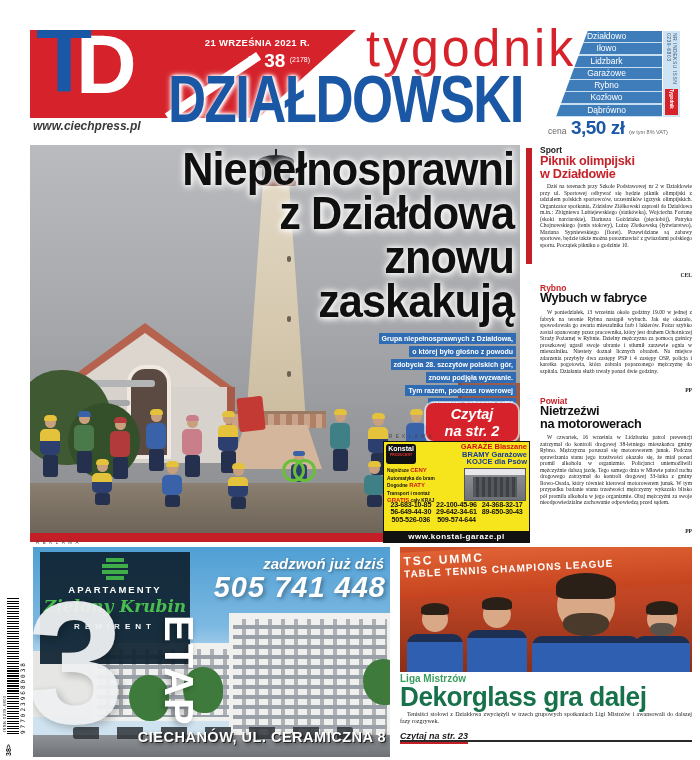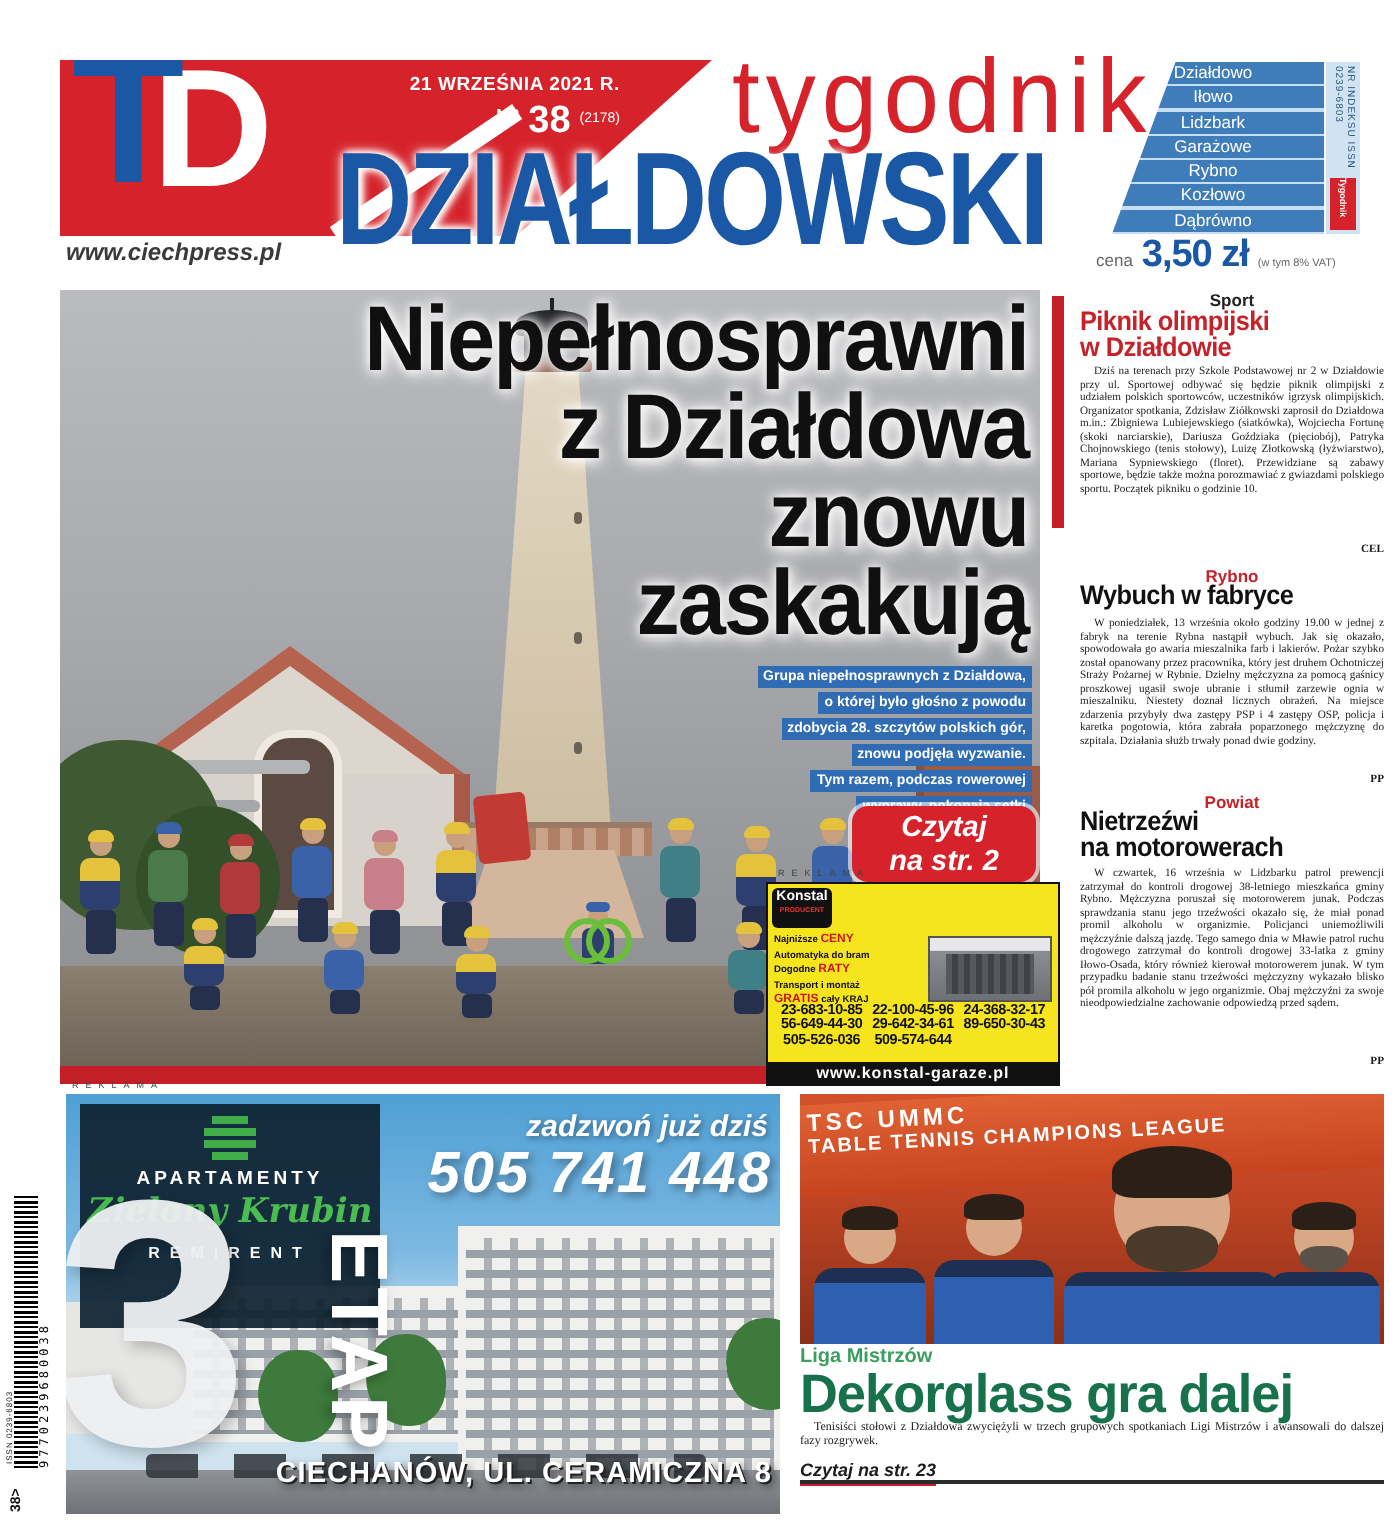--- a/index.html
+++ b/index.html
@@ -102,21 +102,21 @@
   .standfirst span{display:inline-block;background:#2f6cb3;color:#fff;font-size:7px;font-weight:bold;
                    padding:1px 3px;margin-bottom:0;}
   .readmore{right:2px;top:258px;width:92px;height:38px;background:#d6232b;border-radius:8px;z-index:5;
             color:#fff;font-style:italic;font-weight:900;font-size:14.5px;text-align:center;line-height:1.2;
             padding-top:3px;box-sizing:border-box;box-shadow:0 0 0 2px rgba(255,255,255,.6);}
   .reklama{font-size:4.5px;letter-spacing:3.5px;color:#444;z-index:6;}
   .rk1{left:389px;top:434px;} .rk2{left:36px;top:540px;}
 
   
   .vrule{left:526px;top:148px;width:6px;height:116px;background:#c41f26;z-index:2;}
-  .sb-kicker{left:540px;width:152px;font-size:8.5px;font-weight:bold;color:#222;text-align:center;}
+  .sb-kicker{left:540px;width:152px;font-size:8.5px;font-weight:bold;color:#222;}
   .sb-kicker.red{color:#c6222a;}
   .sb-title{left:540px;width:158px;font-size:13.5px;font-weight:900;line-height:.95;color:#111;
             transform:scaleX(.94);transform-origin:left top;letter-spacing:-.3px;}
   .sb-title.red{color:#c6222a;}
   .sb-body{left:540px;width:152px;font-family:"Liberation Serif",serif;font-size:5.6px;line-height:6.5px;
            color:#1c1c1c;text-align:justify;overflow:hidden;text-indent:7px;}
   .sb-sig{position:absolute;right:0;bottom:0;background:#fff;font-weight:bold;font-size:5.6px;padding-left:4px;}
 
   
   .gad{left:383px;top:441px;width:147px;height:102px;background:#f6e41d;border:1.5px solid #111;
@@ -439,20 +439,25 @@
     <span>W czwartek, 16 września w Lidzbarku patrol prewencji zatrzymał do kontroli drogowej 38-letniego mieszkańca gminy Rybno. Mężczyzna poruszał się motorowerem junak. Podczas sprawdzania stanu jego trzeźwości okazało się, że miał ponad promil alkoholu w organizmie. Policjanci uniemożliwili mężczyźnie dalszą jazdę. Tego samego dnia w Mławie patrol ruchu drogowego zatrzymał do kontroli drogowej 33-latka z gminy Iłowo-Osada, który również kierował motorowerem junak. W tym przypadku badanie stanu trzeźwości mężczyzny wykazało blisko pół promila alkoholu w jego organizmie. Obaj mężczyźni za swoje nieodpowiedzialne zachowanie odpowiedzą przed sądem.</span>
     <span class="sb-sig">PP</span>
   </div>
 
   <div class="abs gad">
     <div class="gad-head">
       <div class="gad-logo">
         <span class="k">Konstal</span>
         <span class="p">PRODUCENT</span>
       </div>
+      <div class="gad-prod">
+        <div class="l1">GARAŻE Blaszane</div>
+        <div class="l2">BRAMY Garażowe</div>
+        <div class="l3">KOJCE dla Psów</div>
+      </div>
     </div>
     <div class="gad-mid">
       <div class="gad-feat">
         <div><span>Najniższe </span><span class="acc">CENY</span><span></span></div>
         <div><span>Automatyka do bram</span><span class="acc"></span><span></span></div>
         <div><span>Dogodne </span><span class="acc">RATY</span><span></span></div>
         <div><span>Transport i montaż</span><span class="acc"></span><span></span></div>
         <div><span></span><span class="acc">GRATIS</span><span> cały KRAJ</span></div>
       </div>
       <div class="gad-pic">

